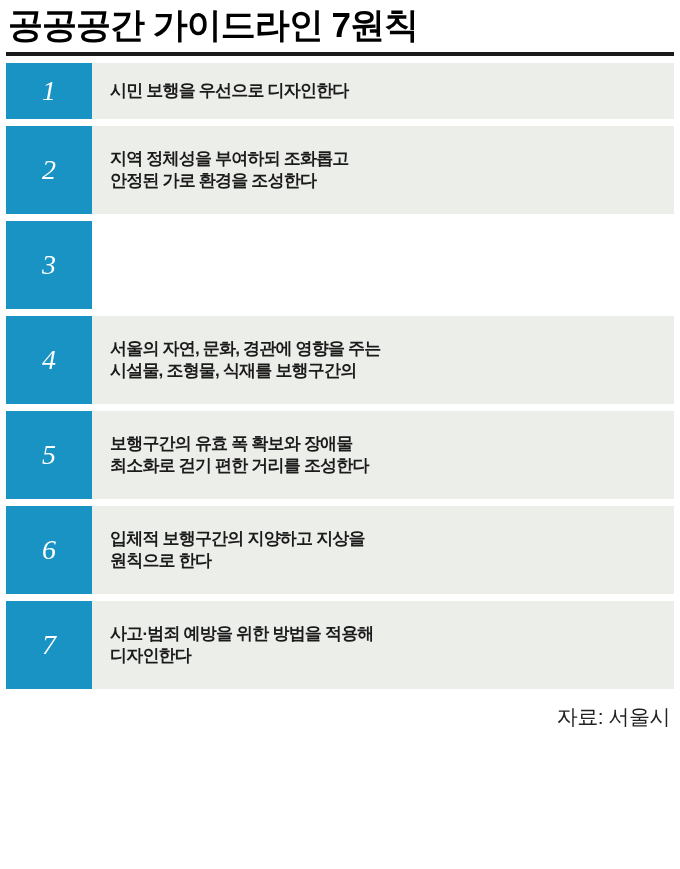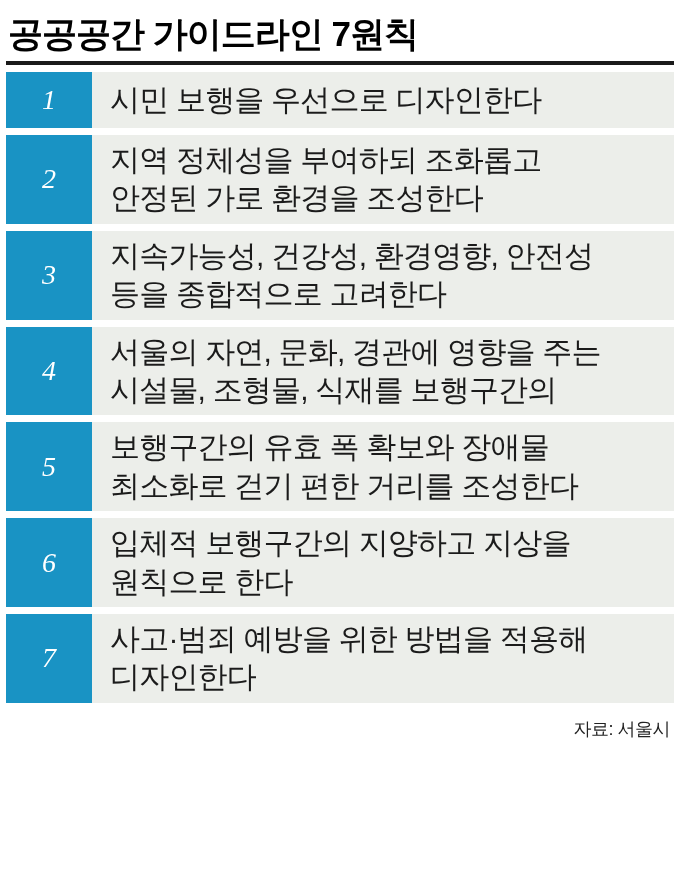--- a/index.html
+++ b/index.html
@@ -19,21 +19,21 @@
     height: 869px;
     box-sizing: border-box;
     padding: 0 6px;
     position: relative;
   }
   .title {
     font-size: 35px;
     font-weight: bold;
     letter-spacing: -1px;
     line-height: 1.0;
-    padding: 16px 0 10px 2px;
+    padding: 7px 0 10px 2px;
     color: #000000;
     white-space: nowrap;
   }
   .title-rule {
     height: 4px;
     background: #1a1a1a;
     margin: 0 0 7px 0;
   }
   .rows {
     display: flex;
@@ -60,31 +60,31 @@
   }
   .row .text {
     flex: 1 1 auto;
     background: #eceeea;
     display: flex;
     align-items: center;
     padding: 6px 10px 6px 18px;
     box-sizing: border-box;
   }
   .row .text span {
-    font-size: 30px;
+    font-size: 17px;
     line-height: 1.28;
     letter-spacing: -0.8px;
     color: #1b1b1b;
     white-space: pre-line;
-    font-weight: 400;
+    font-weight: 700;
   }
   .row.tall { min-height: 88px; }
   .source {
     text-align: right;
-    font-size: 18px;
+    font-size: 21px;
     color: #222222;
     padding: 14px 4px 0 0;
     letter-spacing: -0.5px;
   }
 </style>
 </head>
 <body>
 
 <div class="infographic">
 
@@ -103,24 +103,20 @@
     <div class="row tall">
       <div class="num">2</div>
       <div class="text">
         <span>지역 정체성을 부여하되 조화롭고
 안정된 가로 환경을 조성한다</span>
       </div>
     </div>
 
     <div class="row tall">
       <div class="num">3</div>
-      <div class="text">
-        <span>지속가능성, 건강성, 환경영향, 안전성
-등을 종합적으로 고려한다</span>
-      </div>
     </div>
 
     <div class="row tall">
       <div class="num">4</div>
       <div class="text">
         <span>서울의 자연, 문화, 경관에 영향을 주는
 시설물, 조형물, 식재를 보행구간의</span>
       </div>
     </div>
 

